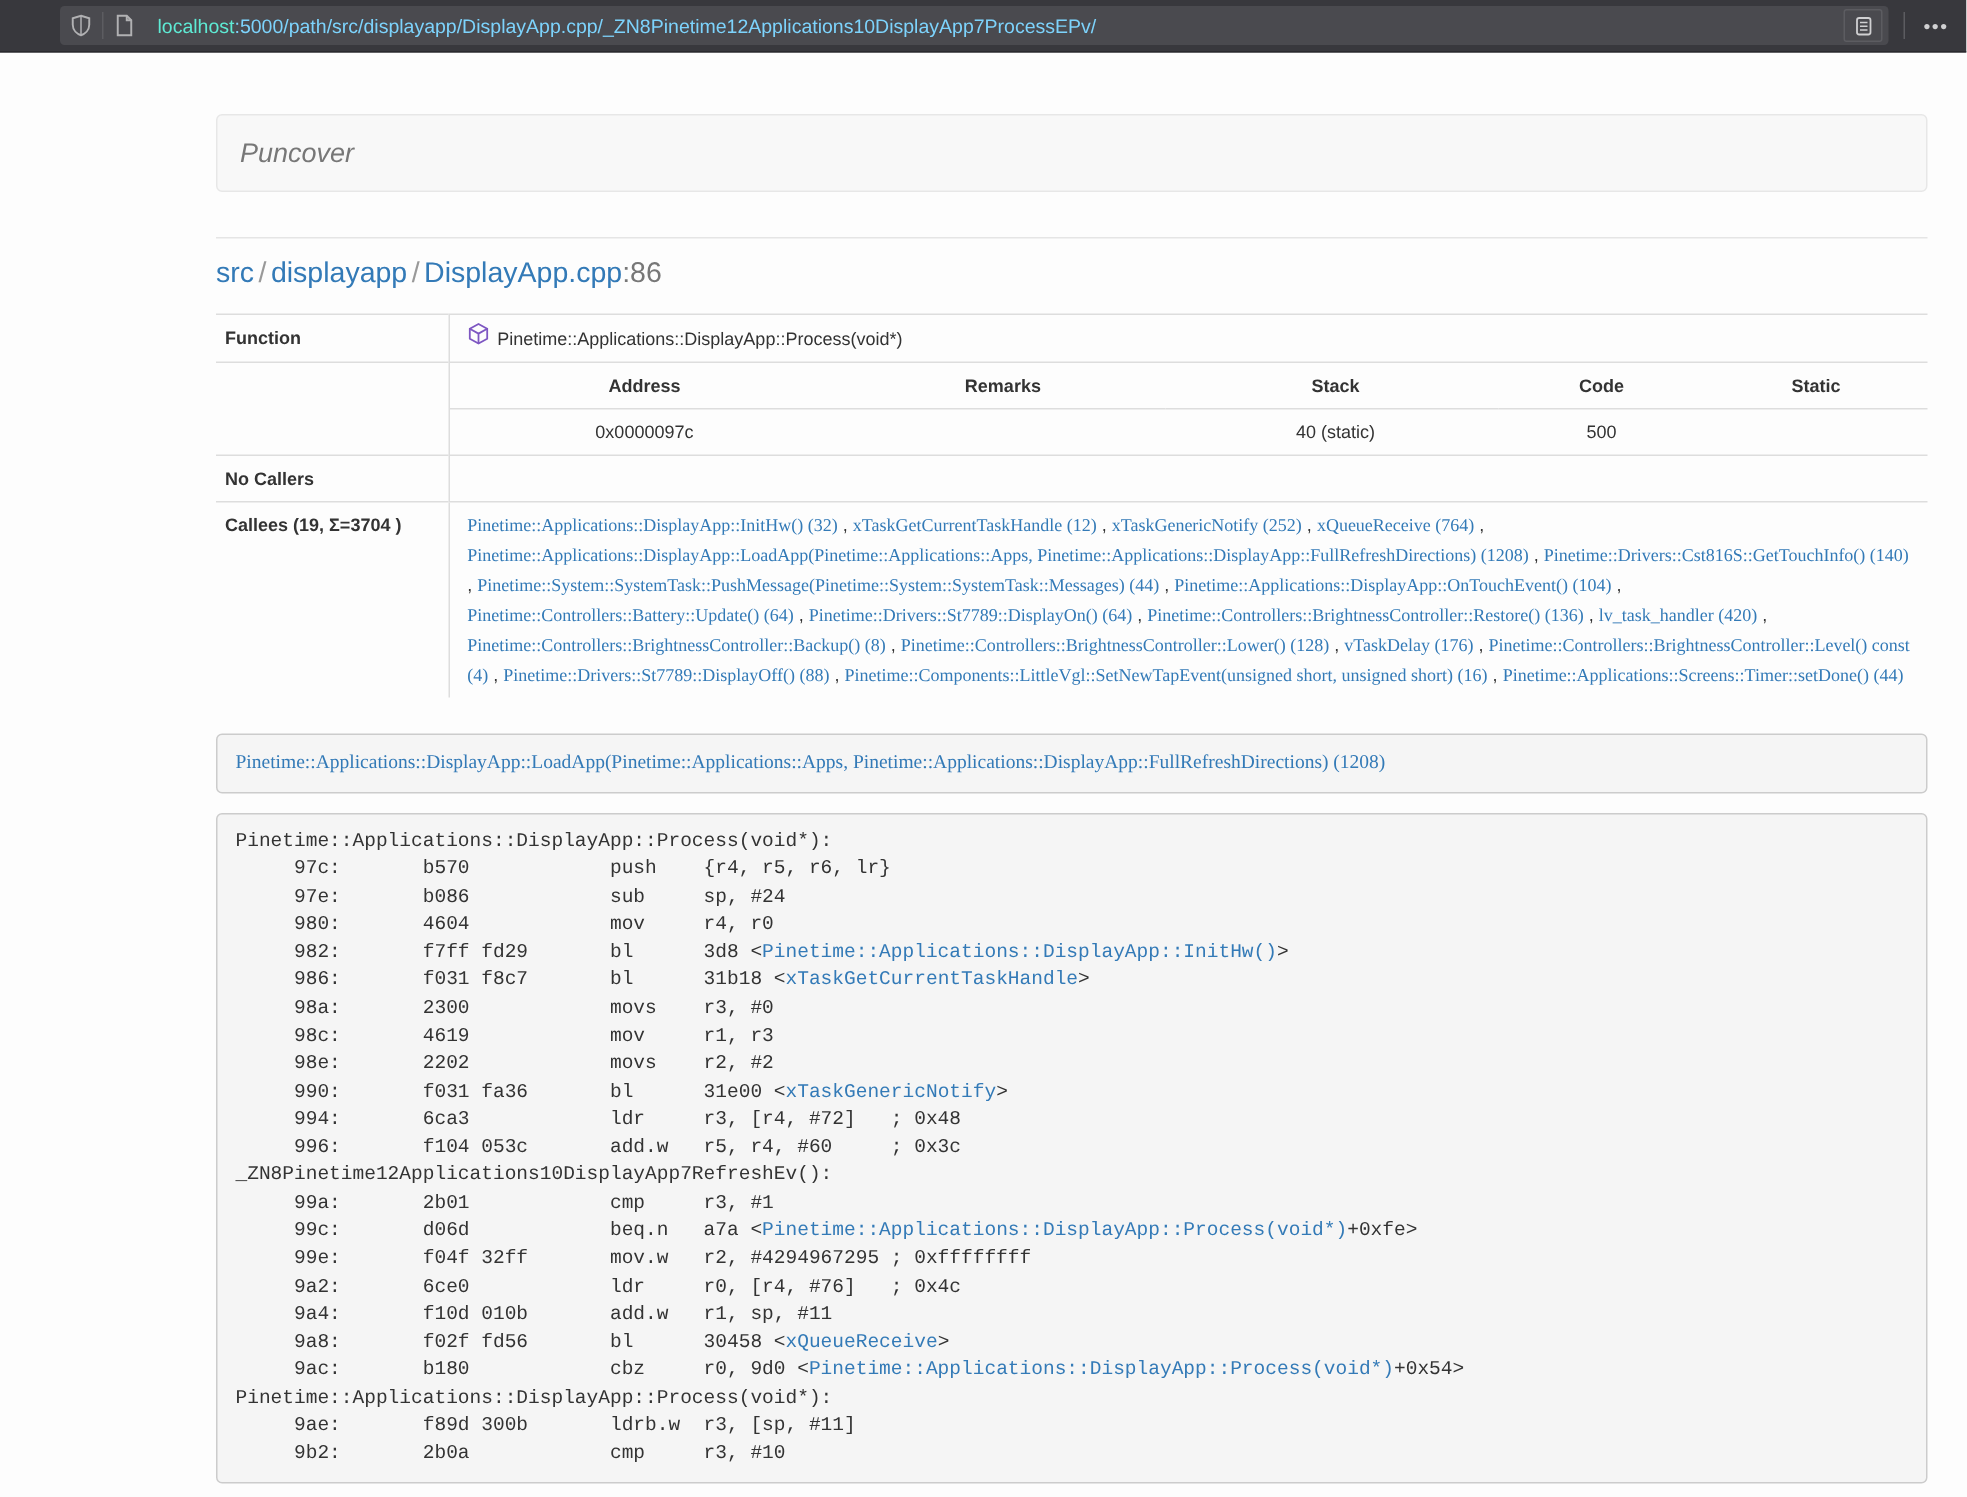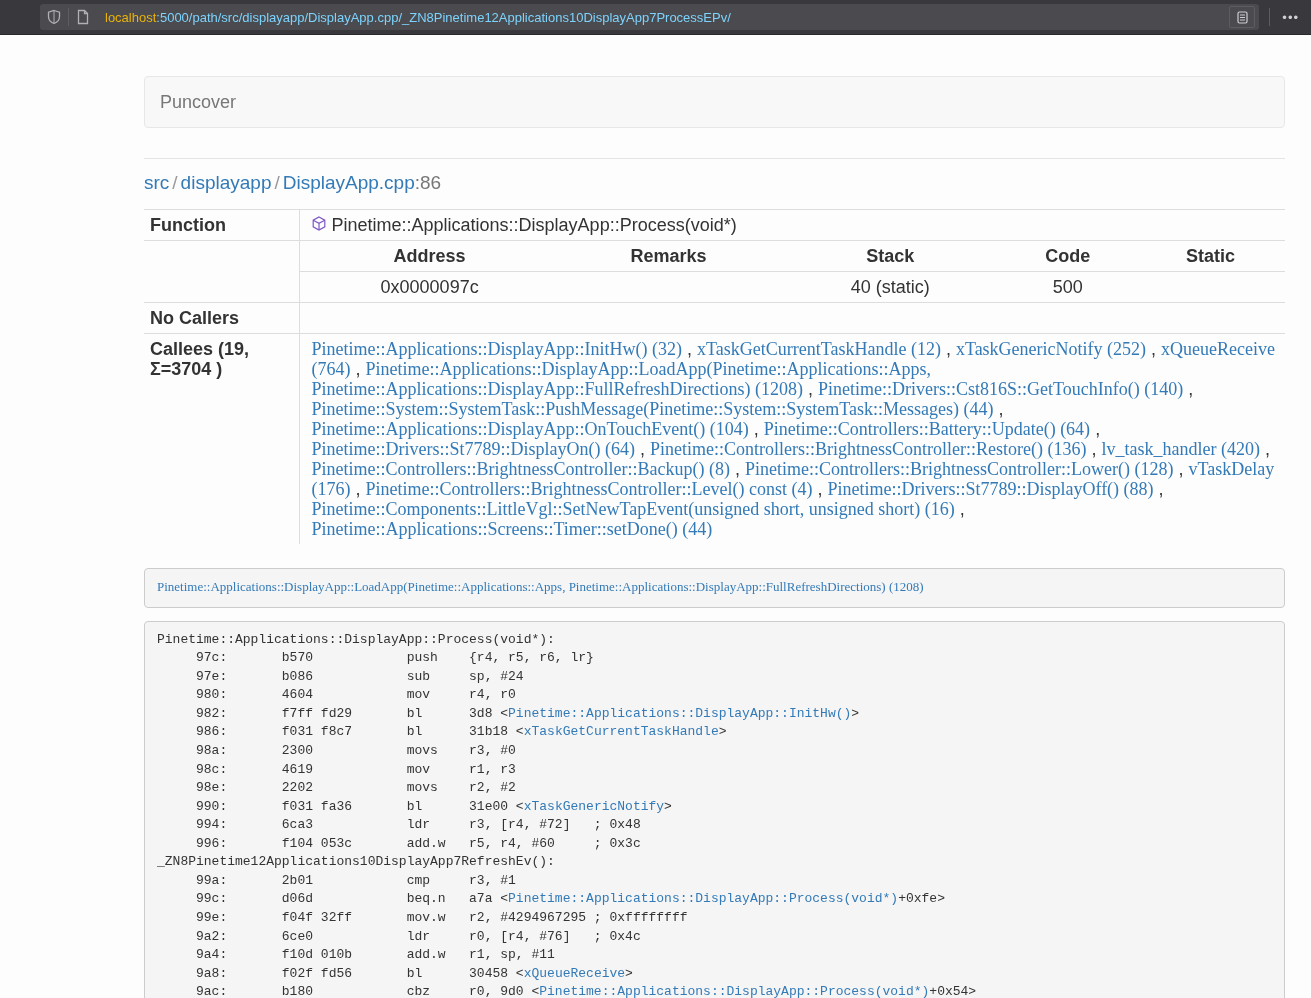--- a/index.html
+++ b/index.html
@@ -16,48 +16,48 @@
     display:flex; align-items:center;
   }
   .url-bar {
     margin-left:40px; width:1228px; height:26px; background:#4a4a4f;
     border-radius:3px; display:flex; align-items:center;
     color:#b1b1b3; font-size:13px;
   }
   .url-bar .icon-btn { display:flex; align-items:center; justify-content:center; width:28px; height:26px; cursor:pointer; }
   .chrome-divider { width:1px; height:18px; background:#5c5c61; }
   .url-text { flex:1; margin-left:8px; white-space:nowrap; overflow:hidden; }
-  .url-host { color:#eab308; }
+  .url-host { color:#5eead4; }
   .url-rest { color:#7dd3fc; }
   .reader-btn {
     width:26px; height:22px; border:1px solid #5c5c61; border-radius:2px;
     display:flex; align-items:center; justify-content:center; margin-right:4px; cursor:pointer;
   }
   .bar-right { display:flex; align-items:center; }
   .menu-dots {
     color:#d0d0d2; font-size:13px; letter-spacing:1px; padding:0 12px; cursor:pointer;
   }
 
   
   .container { margin-left:144px; width:1141px; }
 
   .navbar {
     margin-top:41px; height:52px; background:#f8f8f8;
     border:1px solid #e7e7e7; border-radius:4px;
-    display:flex; align-items:center;
+    display:flex; align-items:center;font-style:italic;
   }
   .brand { padding-left:15px; font-size:18px; color:#777; text-decoration:none; }
 
   hr.sep { margin:30px 0 0 0; border:0; border-top:1px solid #e5e5e5; }
 
   .breadcrumb { margin-top:14px; font-size:19px; line-height:20px; color:#777; }
   .breadcrumb a { color:#337ab7; text-decoration:none; }
   .crumb-sep { color:#999; padding:0 3px; }
 
-  table.fn-table { margin-top:16px; width:100%; border-collapse:collapse; font-size:18px; line-height:20px; }
+  table.fn-table { margin-top:16px; width:100%; border-collapse:collapse; font-size:12px; line-height:20px; }
   table.fn-table > tbody > tr { border-top:1px solid #ddd; }
   th.lbl {
     width:155px; text-align:left; vertical-align:top; font-weight:bold;
     border-right:1px solid #ddd; padding:5px 8px 5px 6px;
   }
   td.content { padding:5px 8px 5px 12px; vertical-align:top; }
   td.content-nopad { padding:0; vertical-align:top; }
   .fn-name { display:inline-flex; align-items:center; gap:6px; }
   .cube-icon { flex:0 0 auto; }
 

